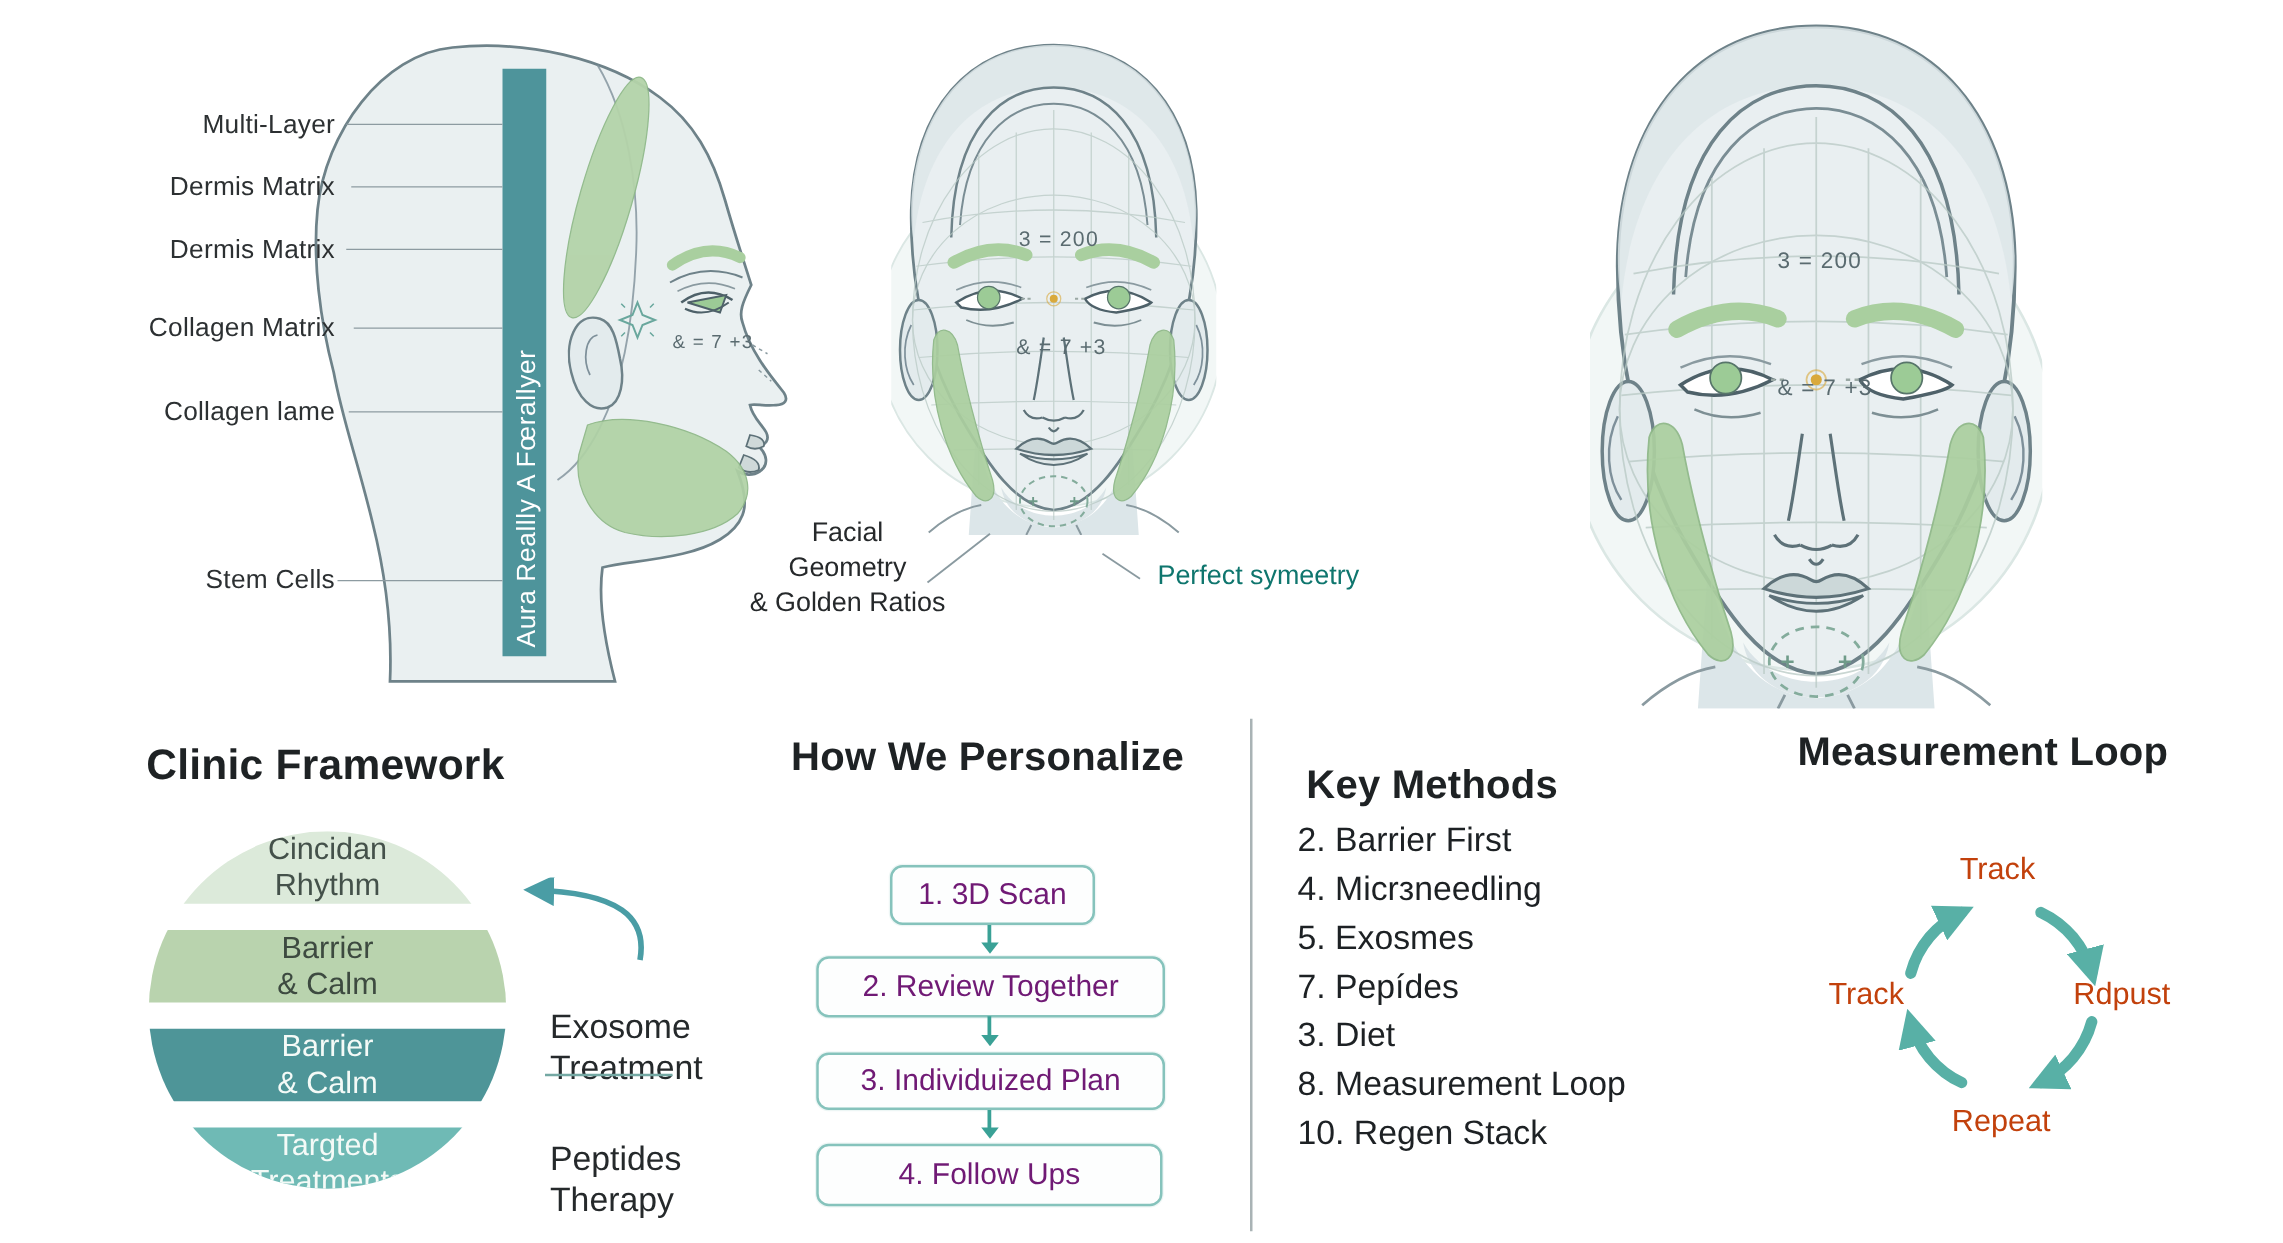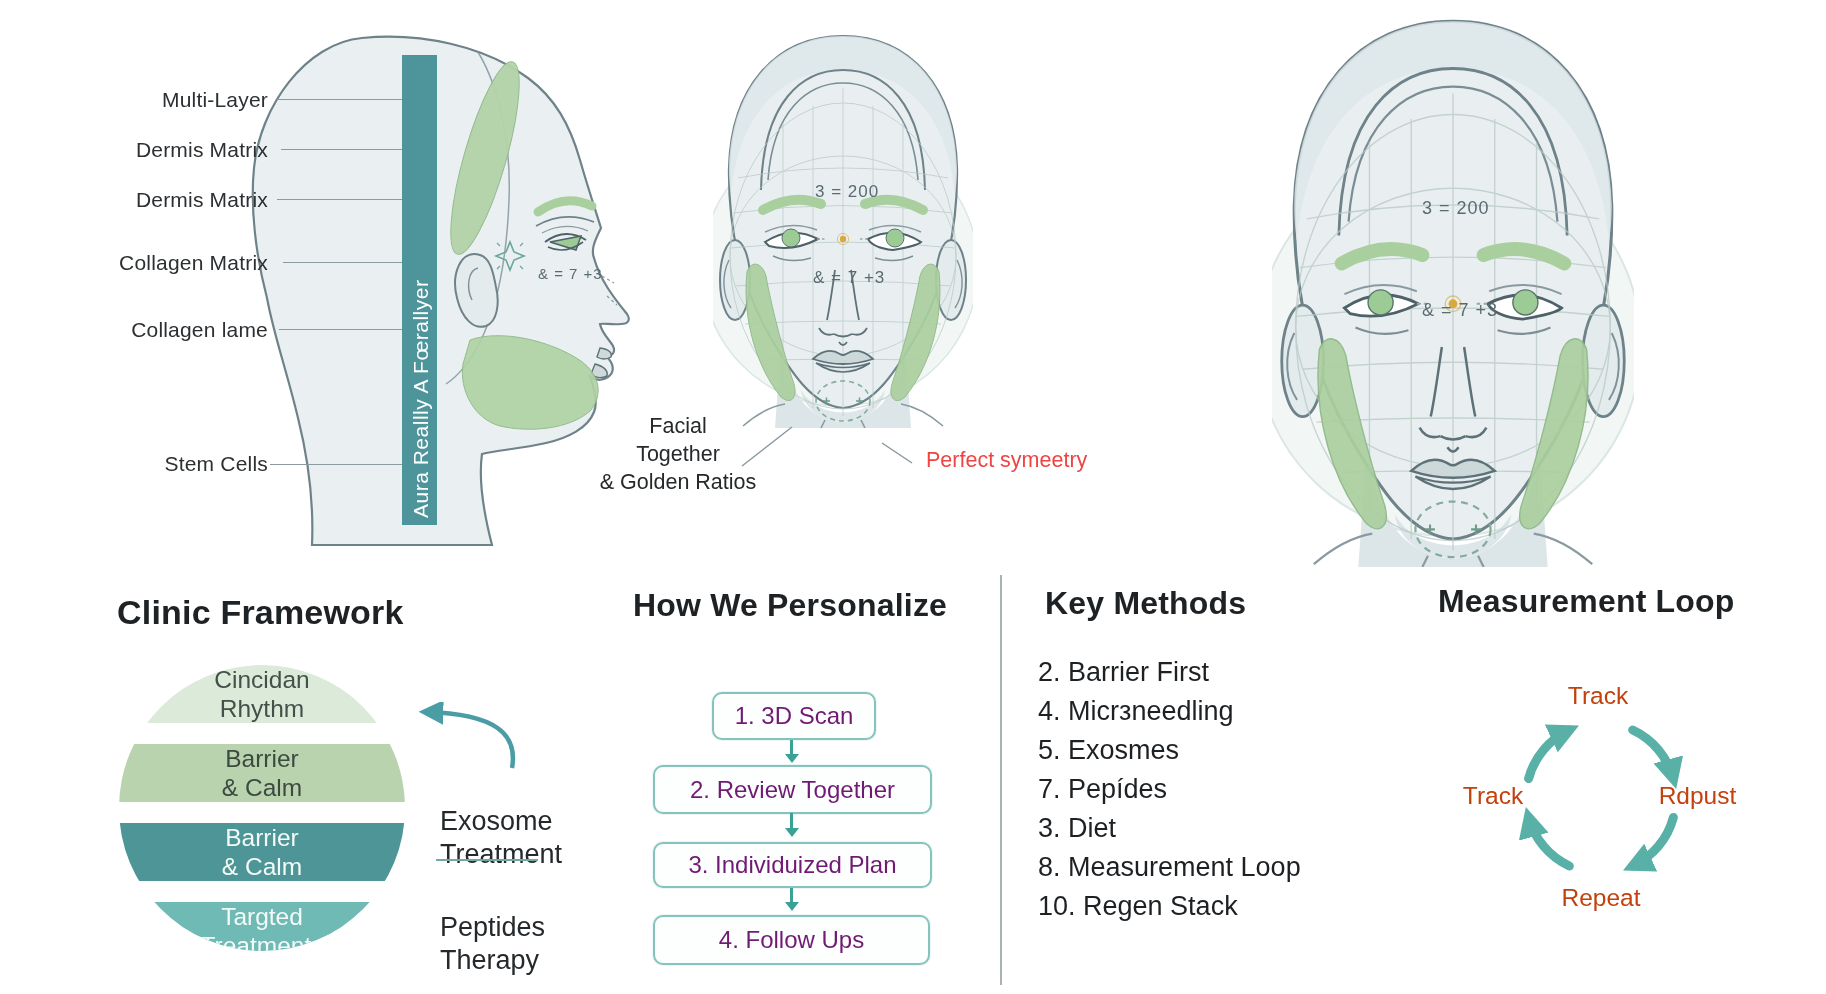--- a/index.html
+++ b/index.html
@@ -20,21 +20,21 @@
   .face-note{
     position:absolute;font-size:17px;color:#5a6b70;letter-spacing:1px;white-space:nowrap;
   }
 
   
   .caption-left{
     position:absolute;left:578px;top:412px;width:200px;text-align:center;
     font-size:21.5px;line-height:28px;color:#26292b;
   }
   .caption-right{
-    position:absolute;left:926px;top:448px;font-size:21.5px;color:#ef4444;white-space:nowrap;
+    position:absolute;left:926px;top:448px;font-size:21.5px;color:#0f766e;white-space:nowrap;
   }
 
   
   .sec-title{position:absolute;font-weight:700;color:#1e2224;letter-spacing:.2px;}
 
   
   .pie{
     position:absolute;left:119px;top:665px;width:286px;height:286px;border-radius:50%;
     overflow:hidden;background:#fff;
   }
@@ -217,21 +217,21 @@
   <div class="abs" style="left:560px;top:0;width:560px;height:560px;">
     <svg class="abs" style="left:153px;top:28px;" width="260" height="400">
       <use href="#front-face" xlink:href="#front-face"></use>
     </svg>
     <div class="face-note" style="left:255px;top:182px;">3 = 200</div>
     <div class="face-note" style="left:253px;top:268px;">&amp; = 7 +3</div>
   </div>
 
   <div class="caption-left">
     <div>Facial</div>
-    <div>Together</div>
+    <div>Geometry</div>
     <div>&amp; Golden Ratios</div>
   </div>
   <div class="caption-right">Perfect symeetry</div>
 
   <svg class="abs" style="left:0;top:0;" width="1826" height="994" pointer-events="none">
     <line x1="742" y1="466" x2="792" y2="427" stroke="#8a9aa0" stroke-width="1.5"></line>
     <line x1="882" y1="443" x2="912" y2="463" stroke="#8a9aa0" stroke-width="1.5"></line>
   </svg>
 
   <div class="abs" style="left:1200px;top:0;width:626px;height:580px;">
@@ -279,21 +279,21 @@
   <div class="flow-box" style="left:712px;top:692px;width:160px;height:44px;">1. 3D Scan</div>
   <div class="flow-arrow" style="left:790px;top:740px;height:15px;"></div>
   <div class="flow-box" style="left:653px;top:765px;width:275px;height:45px;">2. Review Together</div>
   <div class="flow-arrow" style="left:790px;top:813px;height:16px;"></div>
   <div class="flow-box" style="left:653px;top:842px;width:275px;height:42px;">3. Individuized Plan</div>
   <div class="flow-arrow" style="left:790px;top:888px;height:15px;"></div>
   <div class="flow-box" style="left:653px;top:915px;width:273px;height:46px;">4. Follow Ups</div>
 
   <div class="v-divider"></div>
 
-  <div class="sec-title" style="left:1045px;top:585px;font-size:32px;">Key Methods</div>
+  <div class="sec-title" style="left:1045px;top:609px;font-size:32px;">Key Methods</div>
   <div class="km-list">
     <div class="km-item">2. Barrier First</div>
     <div class="km-item">4. Micrзneedling</div>
     <div class="km-item">5. Exosmes</div>
     <div class="km-item">7. Pepídes</div>
     <div class="km-item">3. Diet</div>
     <div class="km-item">8. Measurement Loop</div>
     <div class="km-item">10. Regen Stack</div>
   </div>
 

